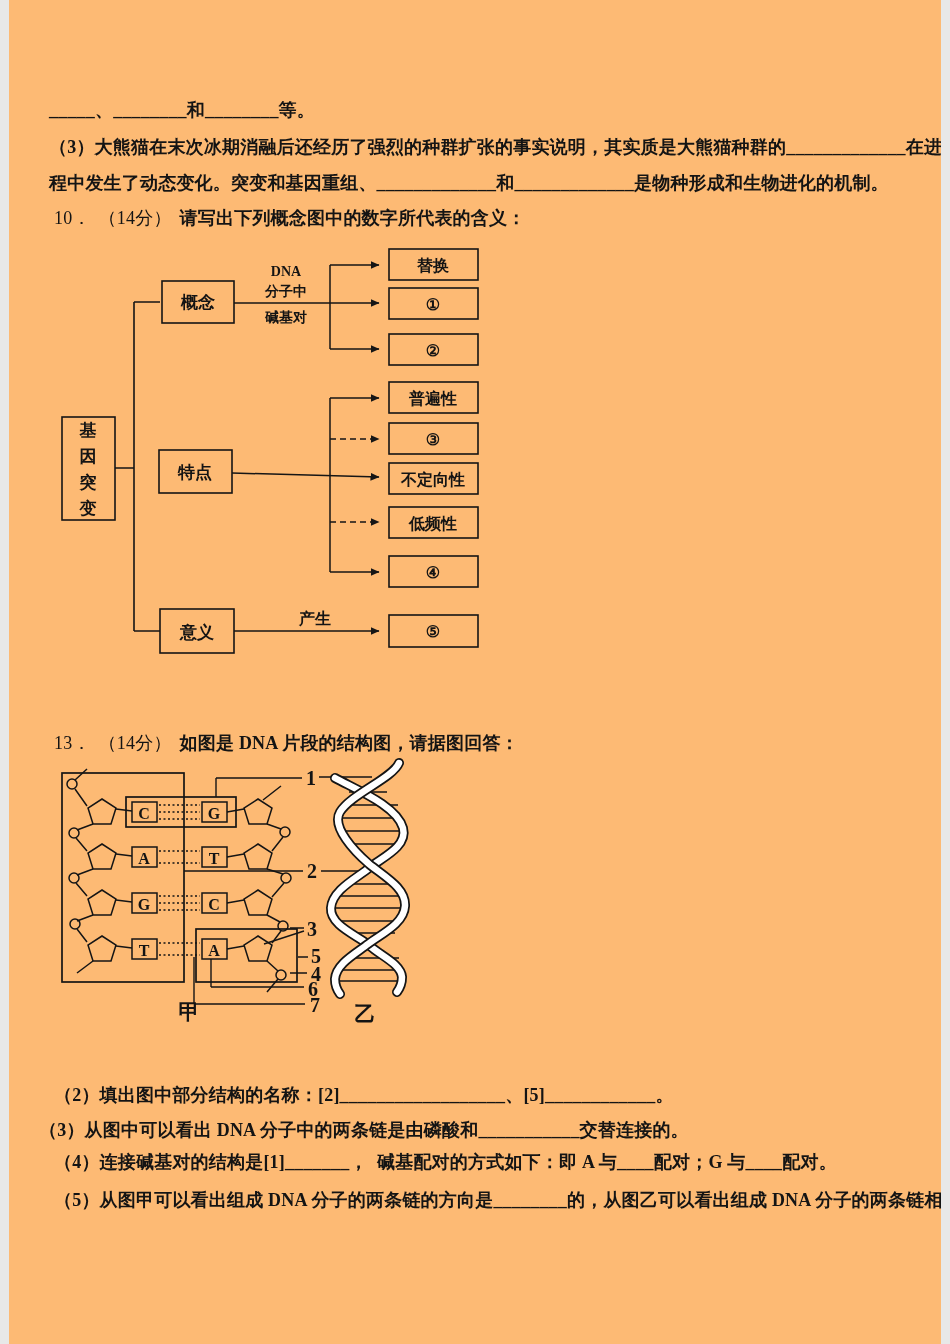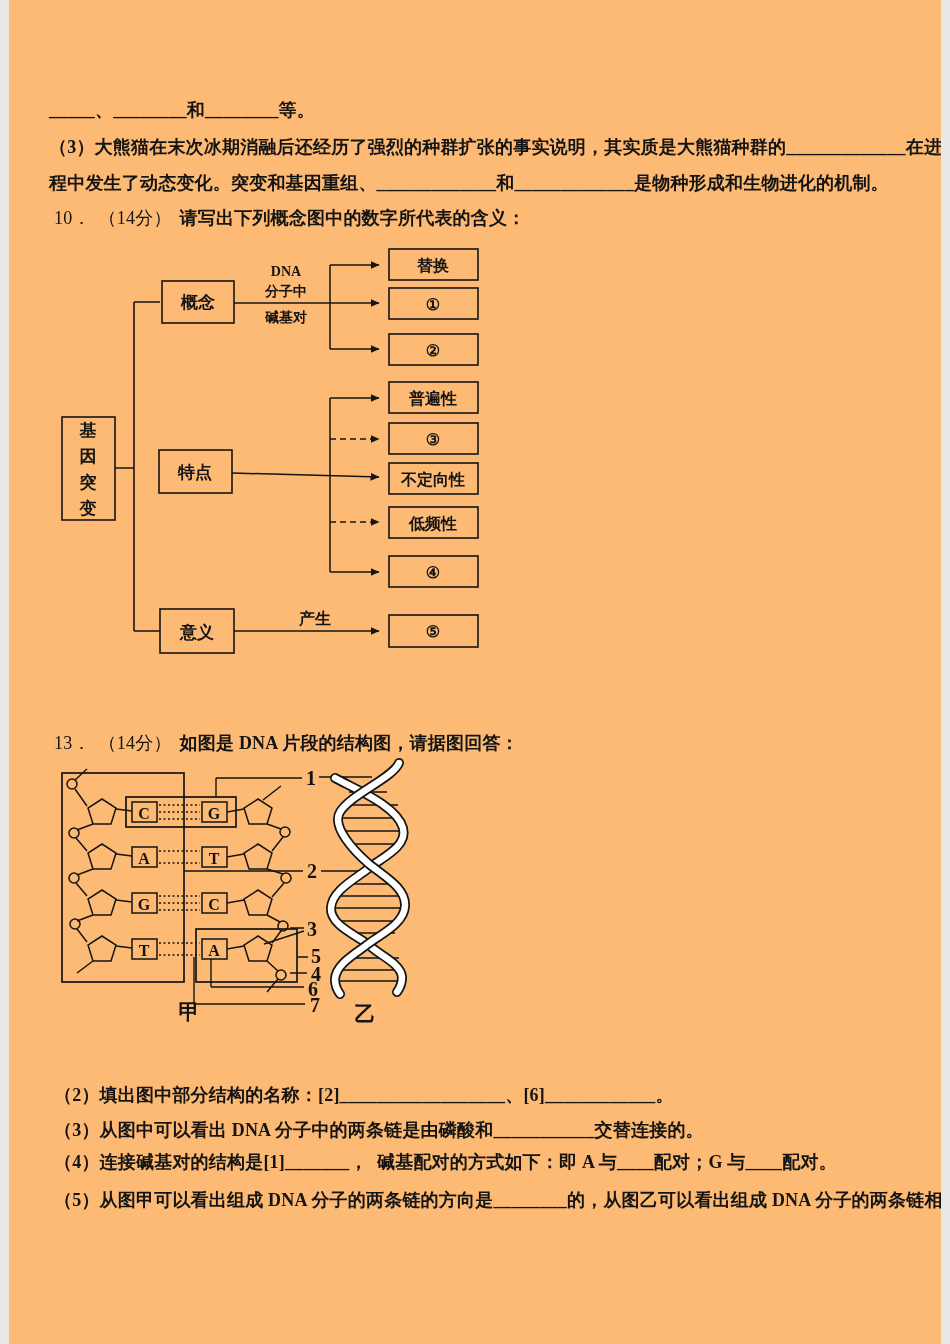--- a/index.html
+++ b/index.html
@@ -198,18 +198,18 @@
       <text class="sv-num" x="306" y="1005" dominant-baseline="central">7</text>
 
       <text class="sv-cap" x="180" y="1012" dominant-baseline="central">甲</text>
       <text class="sv-cap" x="356" y="1014" dominant-baseline="central">乙</text>
     </g>
   </svg>
 
 
   <div class="t" style="left:45px;top:731px"><span class="qnum">13．</span><span class="qnum">（14分）</span><span class="qtitle">如图是 DNA 片段的结构图，请据图回答：</span></div>
 
-  <div class="t" style="left:45px;top:1083px">（2）填出图中部分结构的名称：[2]__________________、[6]____________。</div>
-  <div class="t" style="left:45px;top:1118px">（3）从图中可以看出 DNA 分子中的两条链是由磷酸和___________交替连接的。</div>
+  <div class="t" style="left:45px;top:1083px">（2）填出图中部分结构的名称：[2]__________________、[5]____________。</div>
+  <div class="t" style="left:30px;top:1118px">（3）从图中可以看出 DNA 分子中的两条链是由磷酸和___________交替连接的。</div>
   <div class="t" style="left:45px;top:1150px">（4）连接碱基对的结构是[1]_______，  碱基配对的方式如下：即 A 与____配对；G 与____配对。</div>
   <div class="t" style="left:45px;top:1188px">（5）从图甲可以看出组成 DNA 分子的两条链的方向是________的，从图乙可以看出组成 DNA 分子的两条链相互缠</div>
 
 </div>
 
 </body></html>

